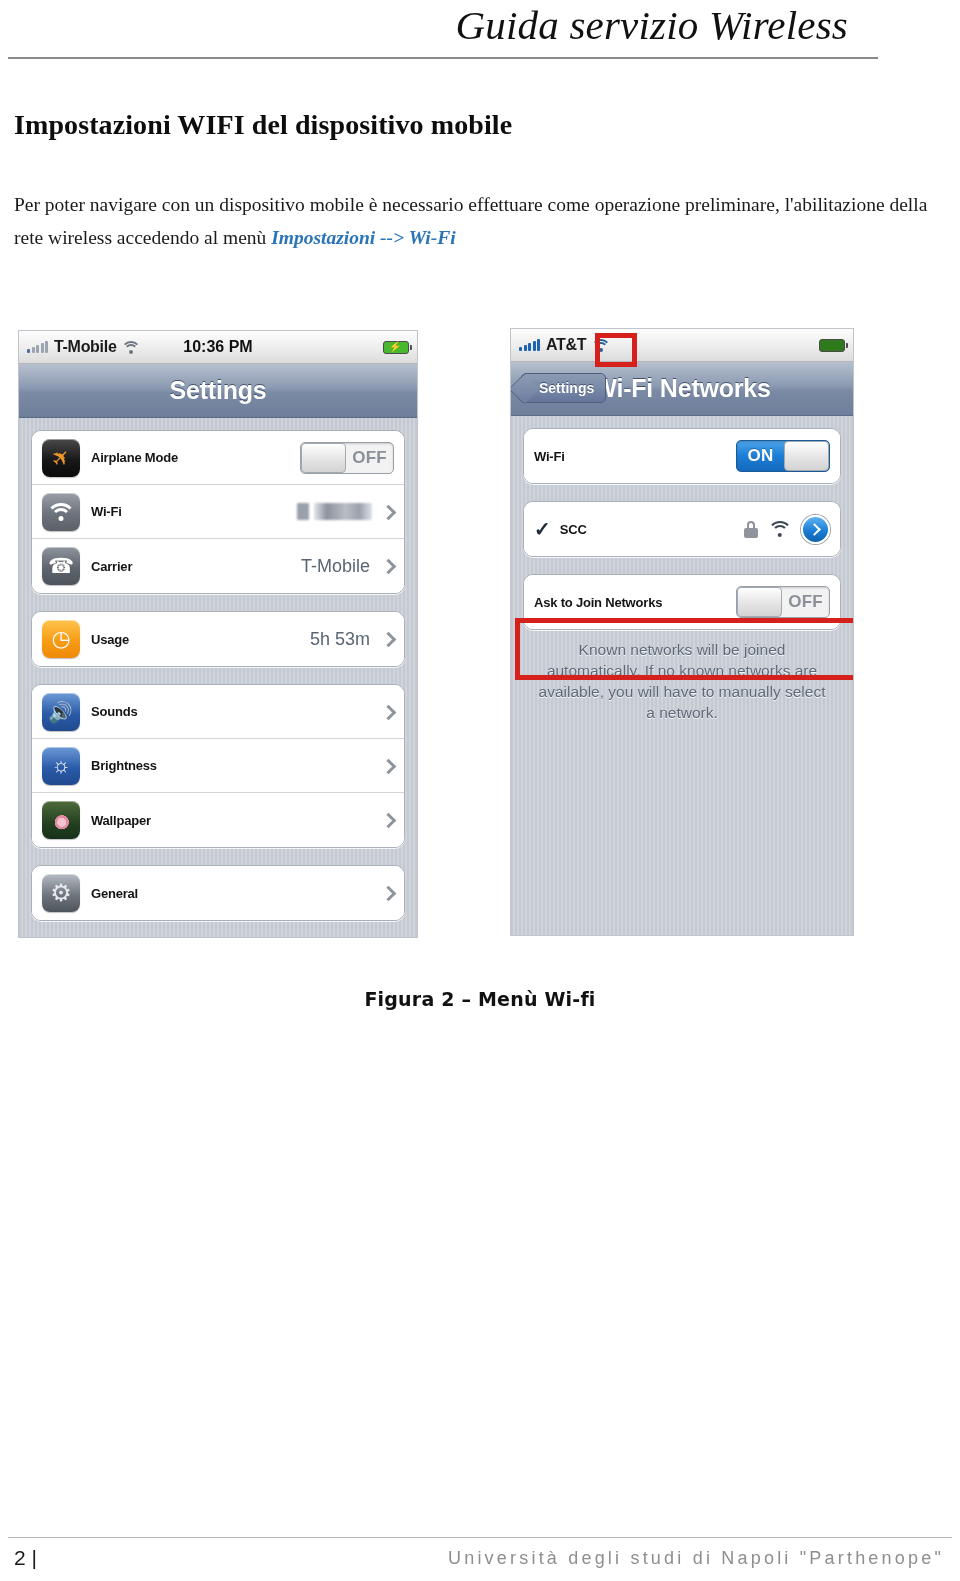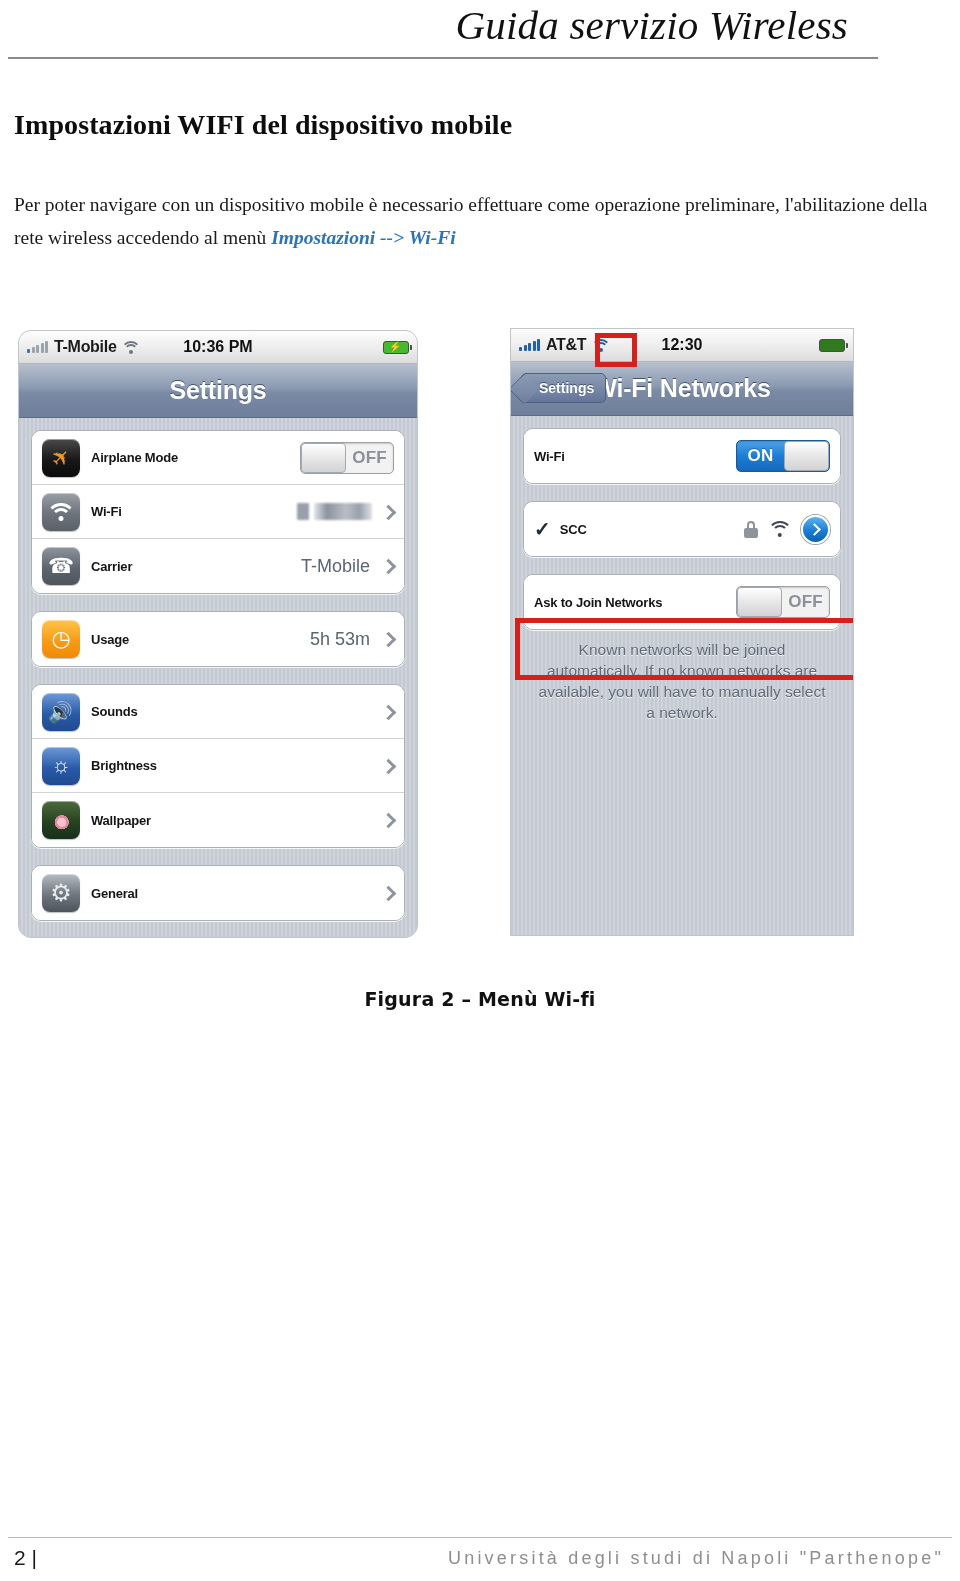--- a/index.html
+++ b/index.html
@@ -75,21 +75,21 @@
   }
 
   
   .shot {
     position: absolute;
     background: #c9ced6;
     overflow: hidden;
     border: 1px solid #c0c5cc;
     box-sizing: border-box;
   }
-  .shot-left  { left: 18px;  top: 330px; width: 400px; height: 608px; border-radius: 13px; }
+  .shot-left  { left: 18px;  top: 330px; width: 400px; height: 608px; }
   .shot-right { left: 510px; top: 328px; width: 344px; height: 608px; }
 
   
   .statusbar {
     position: relative;
     height: 33px;
     background: linear-gradient(180deg, #fdfdfd 0%, #efefef 48%, #dcdcdc 100%);
     border-bottom: 1px solid #b6b6b6;
     display: flex;
     align-items: center;
@@ -621,21 +621,20 @@
           <i></i>
           <i></i>
         </span>
       <span class="sb-carrier">AT&amp;T</span>
       <span class="wifi-glyph dark">
           <span class="a1"></span>
           <span class="a2"></span>
           <span class="dot"></span>
         </span>
     </div>
-    <div class="sb-time">12:30</div>
     <div class="sb-right">
       <span class="batt mono"></span>
     </div>
   </div>
 
   <div class="redbox redbox-wifi-icon"></div>
 
   <div class="navbar">
     <span class="nav-back">
         <span>Settings</span>

